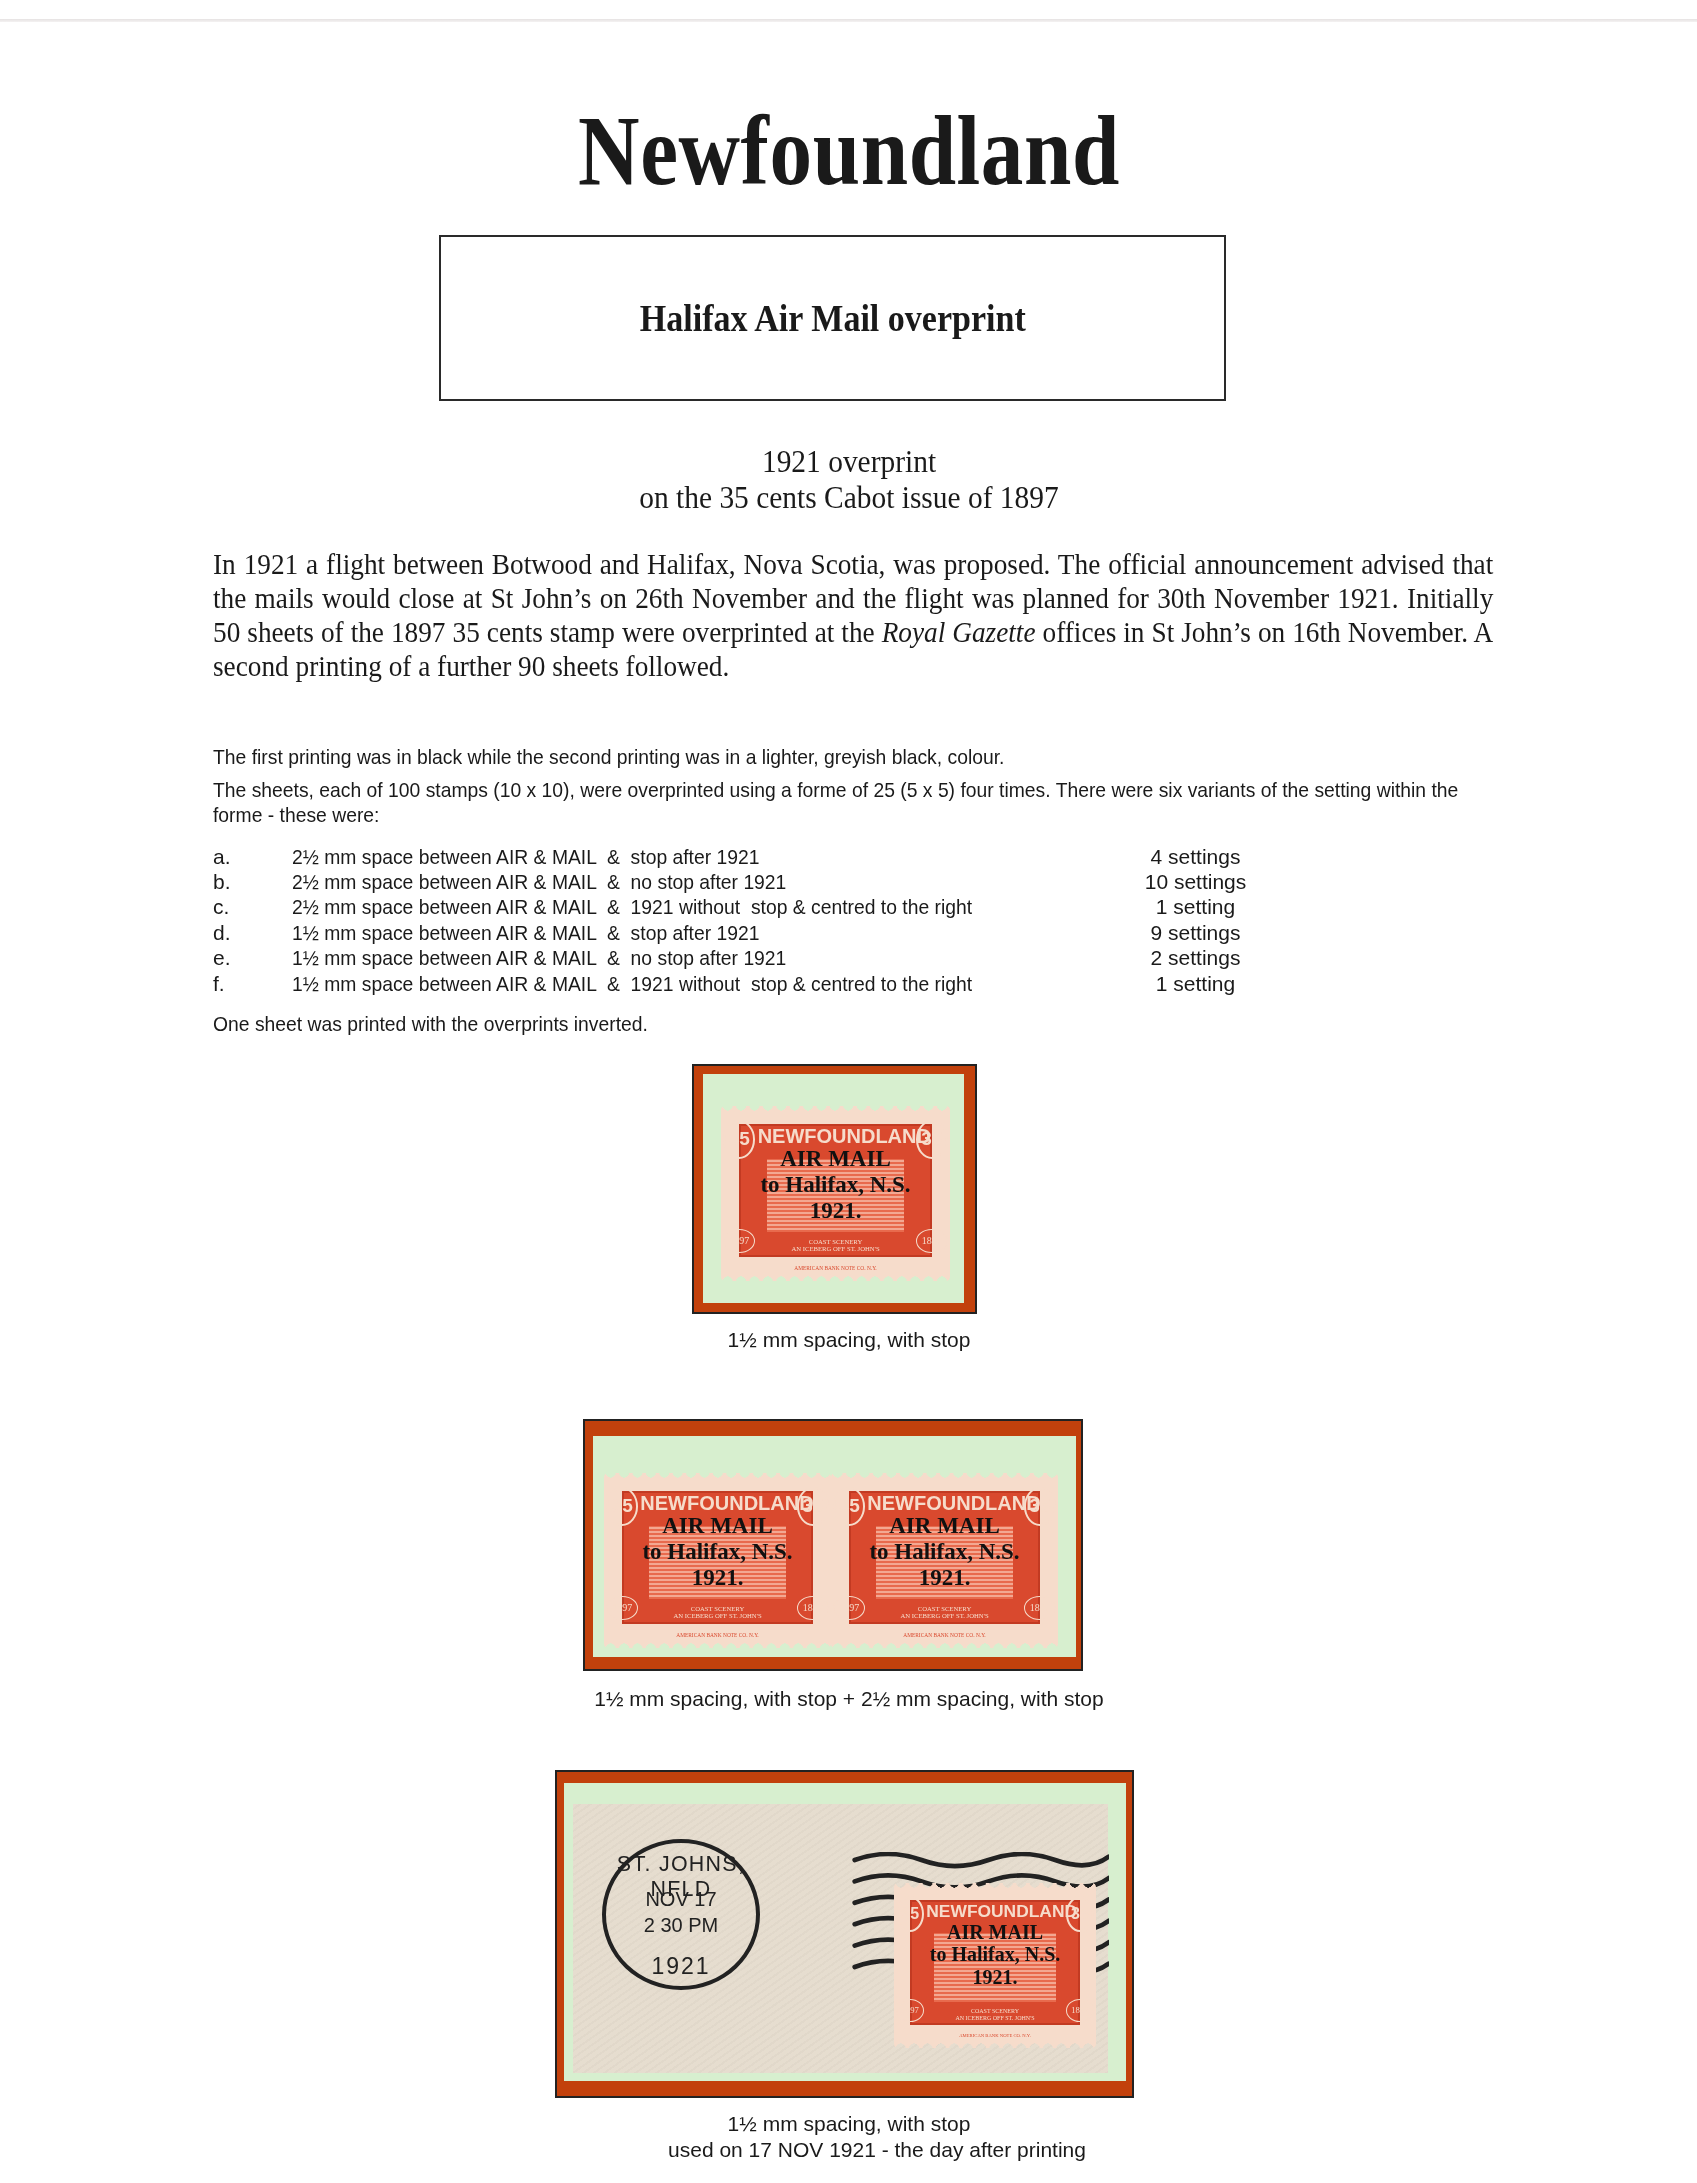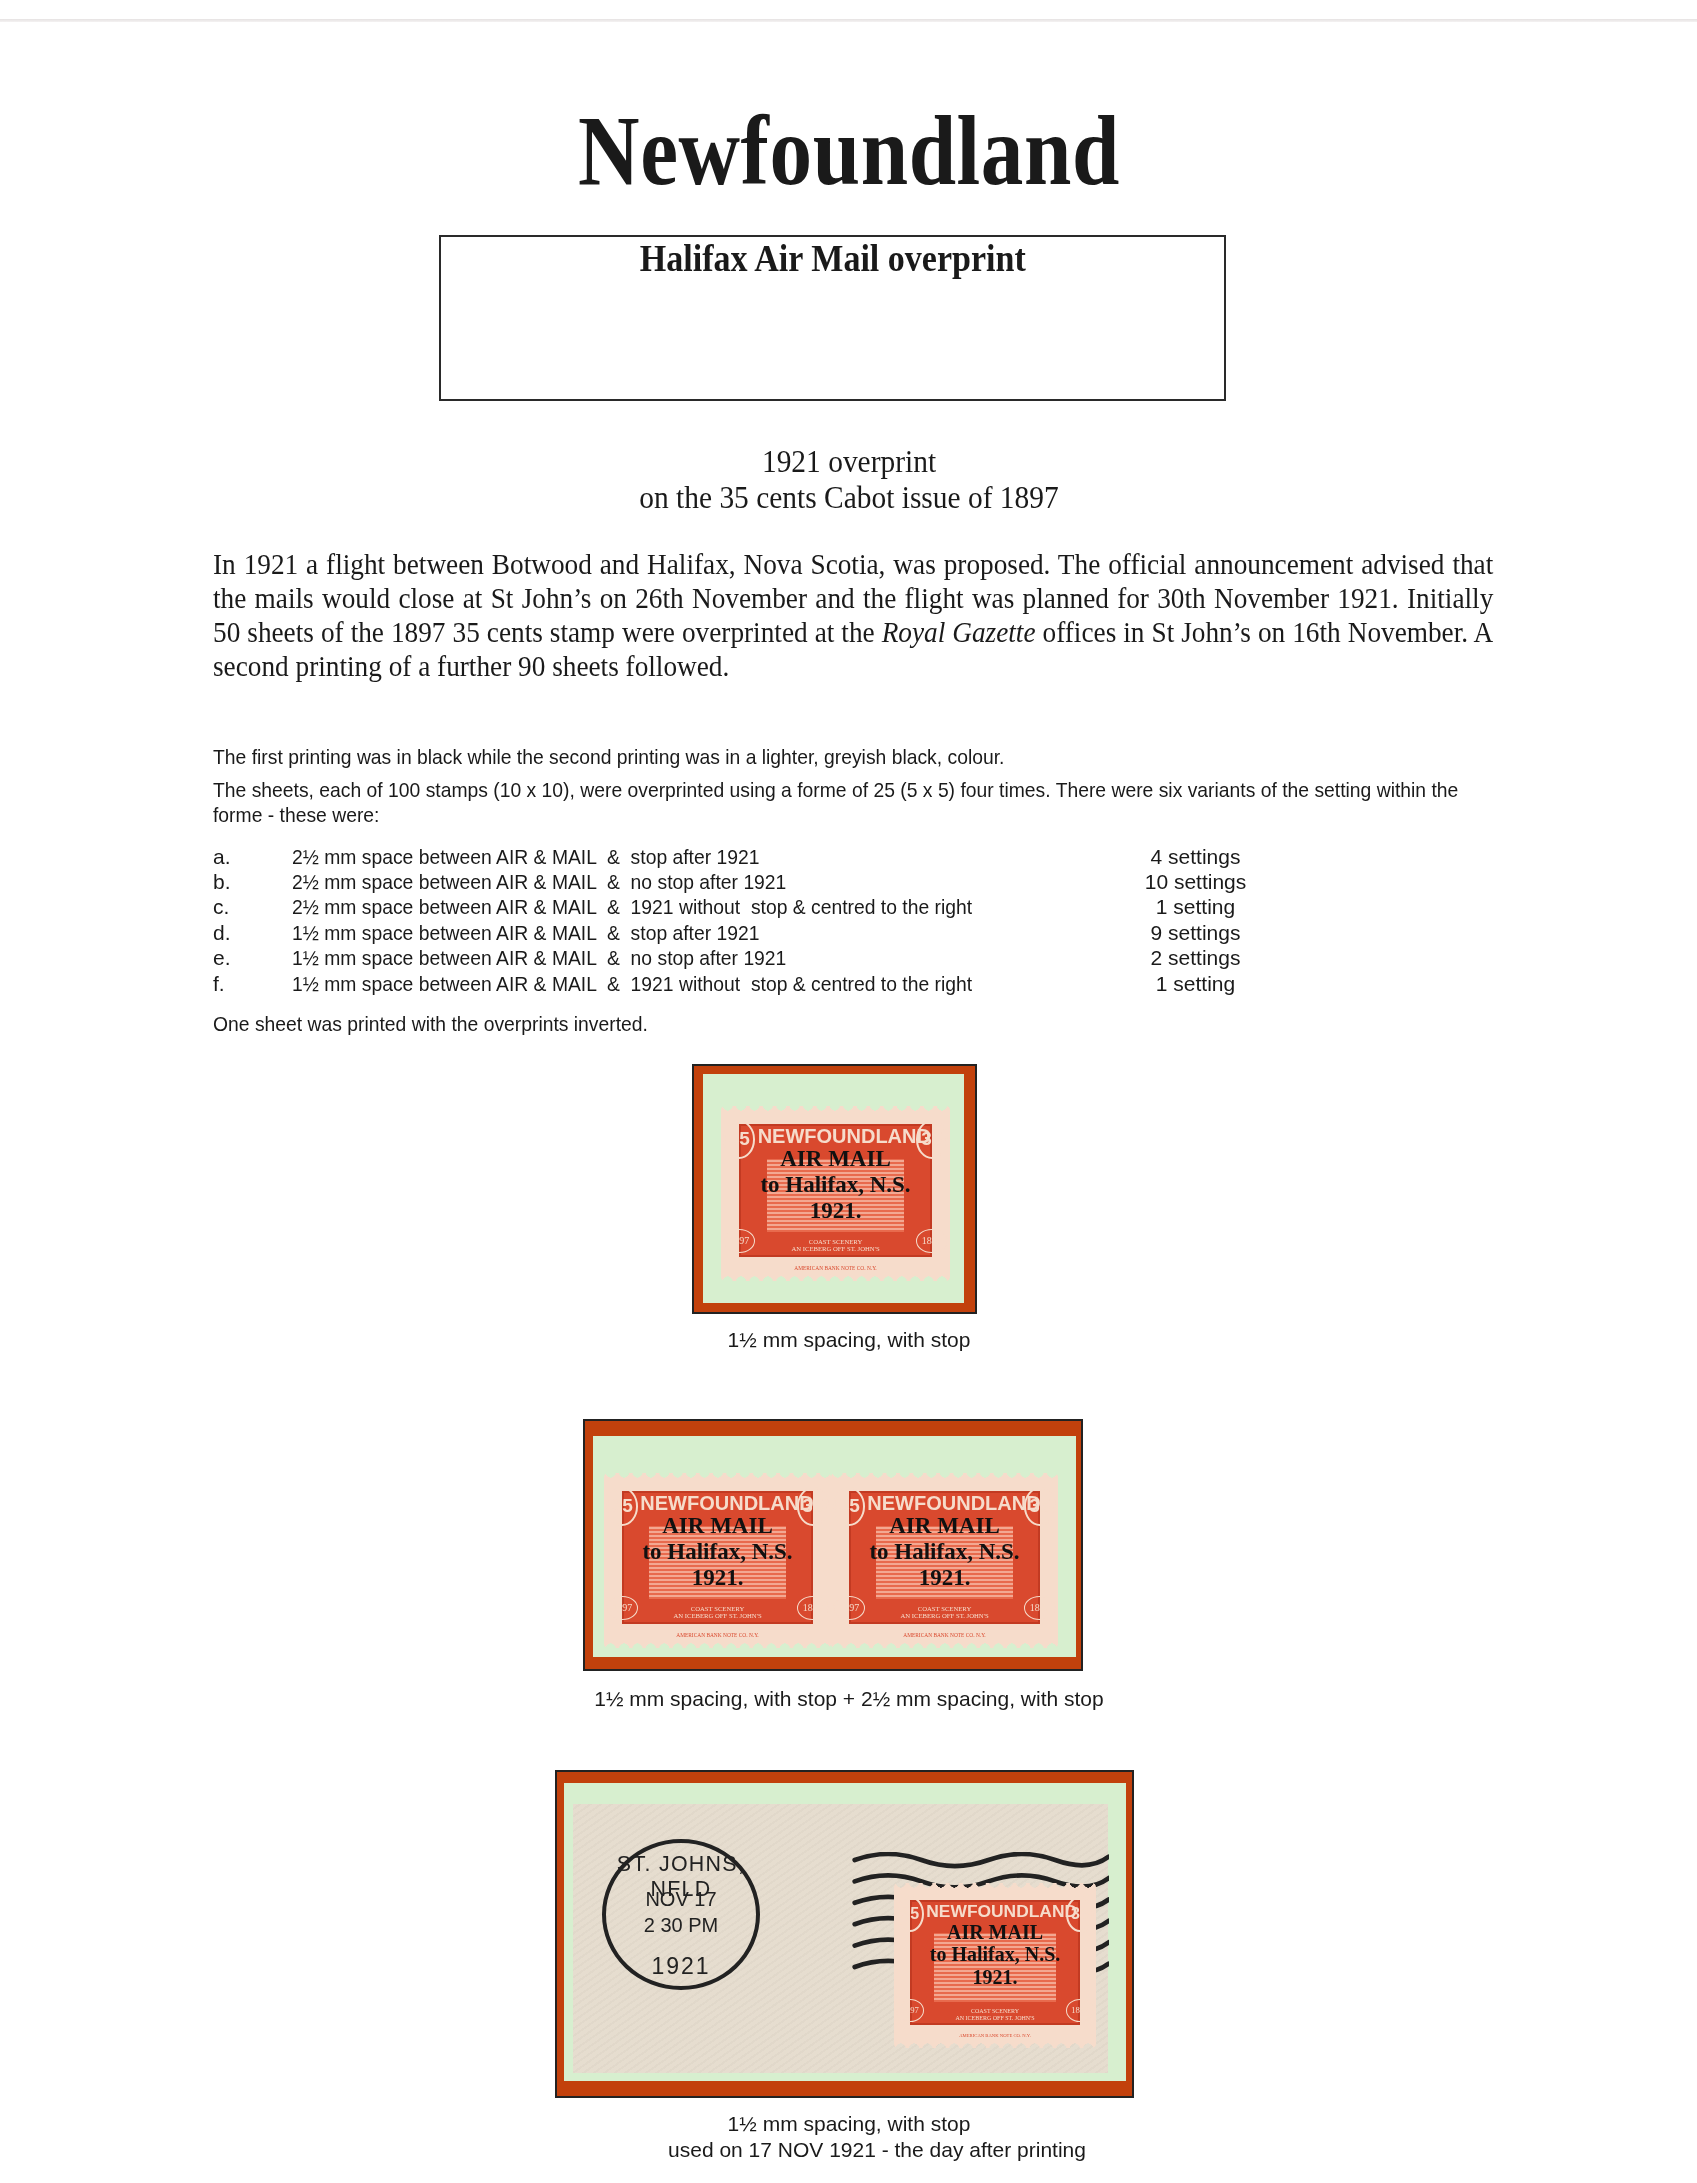--- a/index.html
+++ b/index.html
@@ -3,21 +3,21 @@
 <meta charset="utf-8">
 <style>
   * { box-sizing: border-box; margin: 0; padding: 0; }
   html, body { width: 1698px; height: 2183px; background: #ffffff; overflow: hidden; }
   body { position: relative; color: #1a1a1a; }
   .scan-edge { position: absolute; left: 0; top: 19px; width: 1698px; height: 2.7px; background: linear-gradient(#e6e2e2, #f4f2f2); }
   .serif { font-family: "Liberation Serif", "DejaVu Serif", serif; }
   .sans { font-family: "Liberation Sans", "DejaVu Sans", sans-serif; }
 
   .title { position: absolute; left: 0; width: 100%; top: 94px; text-align: center; font-size: 99px; letter-spacing: 0.7px; transform: scaleX(0.86); transform-origin: 849px 0; }
-  .subtitle-box { position: absolute; left: 439px; top: 235px; width: 787px; height: 166px; border: 2px solid #2a2a2a; display: flex; align-items: flex-start; justify-content: center; }
+  .subtitle-box { position: absolute; left: 439px; top: 235px; width: 787px; height: 166px; border: 2px solid #2a2a2a; display: flex; align-items: center; justify-content: center; }
   .subtitle-box span { font-size: 37px; font-weight: bold; transform: scaleX(0.92); }
 
   .heading { position: absolute; left: 0; width: 100%; text-align: center; font-size: 32px; transform: scaleX(0.92); transform-origin: 849px 0; }
   .intro { position: absolute; left: 213px; top: 547px; width: 1280px; font-size: 29px; line-height: 34px; text-align: justify; transform: scaleX(0.94); transform-origin: 0 0; width: 1362px; }
   .intro i { font-style: italic; }
 
   .note { position: absolute; left: 213px; font-size: 21px; line-height: 25.4px; transform: scaleX(0.92); transform-origin: 0 0; }
   .variants { position: absolute; left: 213px; top: 844px; width: 1104px; }
   .variant { display: flex; height: 25.4px; align-items: center; font-size: 21px; }
   .variant .letter { width: 79px; }

